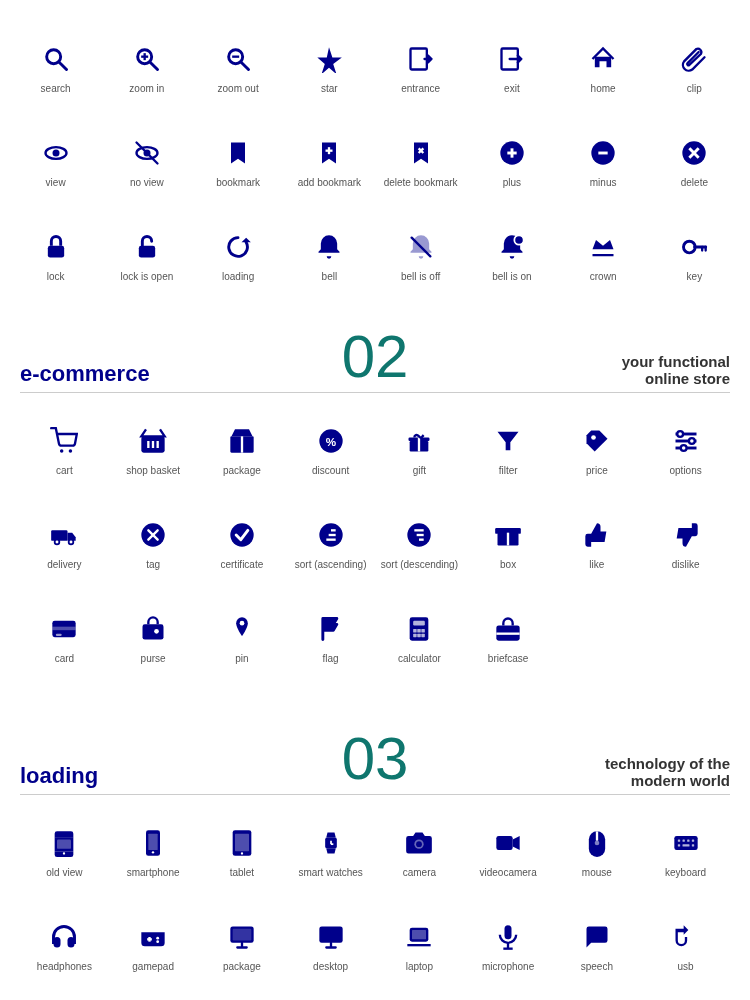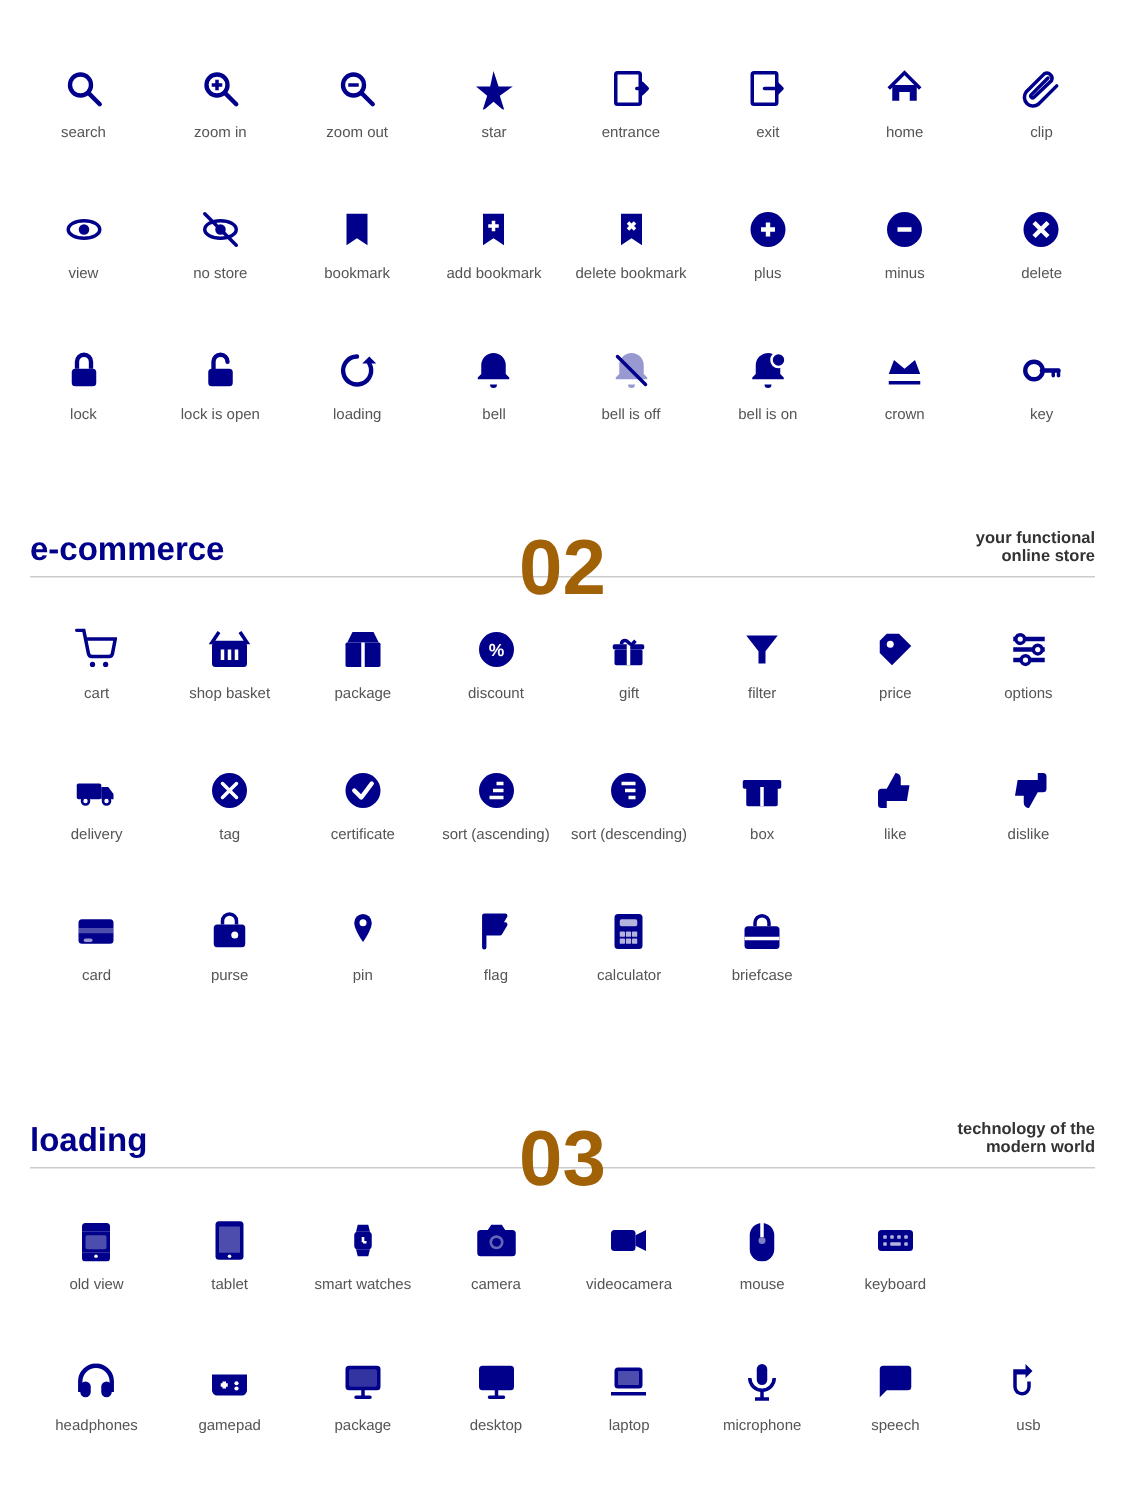--- a/index.html
+++ b/index.html
@@ -36,42 +36,42 @@
       font-size: 10px;
       color: #555;
       text-align: center;
       line-height: 1.2;
     }
     .section {
       padding: 10px 20px 20px 20px;
     }
     .section-header {
       display: flex;
-      align-items: flex-start;
+      align-items: flex-end;
       position: relative;
       margin-bottom: 5px;
     }
     .section-title {
       font-size: 22px;
       font-weight: bold;
       color: #00008b;
     }
     .section-number {
       position: absolute;
       left: 50%;
       transform: translateX(-50%);
-      font-size: 52px;
-      font-weight: bold;
-      color: #a16207;
+      font-size: 60px;
+      font-weight: normal;
+      color: #0f766e;
       z-index: 0;
       line-height: 1;
     }
     .section-subtitle {
       margin-left: auto;
-      font-size: 11px;
+      font-size: 15px;
       color: #333;
       text-align: right;
       font-weight: bold;
       z-index: 1;
     }
     .section-line {
       border: none;
       border-top: 1px solid #ccc;
       margin-bottom: 10px;
     }
@@ -180,21 +180,21 @@
         <span class="icon-label">view</span>
       </div>
       <div class="icon-item">
         <div class="icon-symbol">
           <svg class="icon" viewBox="0 0 24 24">
               <ellipse cx="12" cy="12" rx="9" ry="5" fill="none" stroke="#00008b" stroke-width="2"></ellipse>
               <circle cx="12" cy="12" r="3" fill="#00008b"></circle>
               <line x1="3" y1="3" x2="21" y2="21" stroke="#00008b" stroke-width="2" stroke-linecap="round"></line>
             </svg>
         </div>
-        <span class="icon-label">no store</span>
+        <span class="icon-label">no view</span>
       </div>
       <div class="icon-item">
         <div class="icon-symbol">
           <svg class="icon" viewBox="0 0 24 24">
               <path d="M6 3h12v18l-6-4-6 4z" fill="#00008b"></path>
             </svg>
         </div>
         <span class="icon-label">bookmark</span>
       </div>
       <div class="icon-item">
@@ -599,20 +599,30 @@
               <path d="M4 19h16v3a2 2 0 01-2 2H6a2 2 0 01-2-2z" fill="#00008b"></path>
               <rect x="6" y="9" width="12" height="8" rx="1" fill="white" opacity="0.3"></rect>
               <circle cx="12" cy="21" r="1" fill="white"></circle>
             </svg>
           </div>
         <span class="icon-label">old view</span>
       </div>
       <div class="icon-item">
         <div class="icon-symbol">
             <svg class="icon" viewBox="0 0 24 24">
+              <rect x="6" y="1" width="12" height="22" rx="2" fill="#00008b"></rect>
+              <rect x="8" y="4" width="8" height="14" rx="0.5" fill="white" opacity="0.3"></rect>
+              <circle cx="12" cy="20" r="1" fill="white"></circle>
+            </svg>
+          </div>
+        <span class="icon-label">smartphone</span>
+      </div>
+      <div class="icon-item">
+        <div class="icon-symbol">
+            <svg class="icon" viewBox="0 0 24 24">
               <rect x="4" y="1" width="16" height="22" rx="2" fill="#00008b"></rect>
               <rect x="6" y="4" width="12" height="15" rx="0.5" fill="white" opacity="0.3"></rect>
               <circle cx="12" cy="21" r="1" fill="white"></circle>
             </svg>
           </div>
         <span class="icon-label">tablet</span>
       </div>
       <div class="icon-item">
         <div class="icon-symbol">
             <svg class="icon" viewBox="0 0 24 24">

